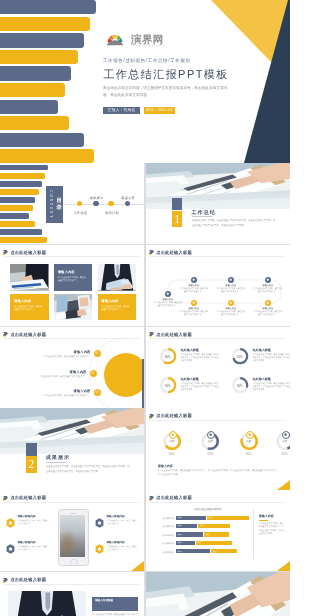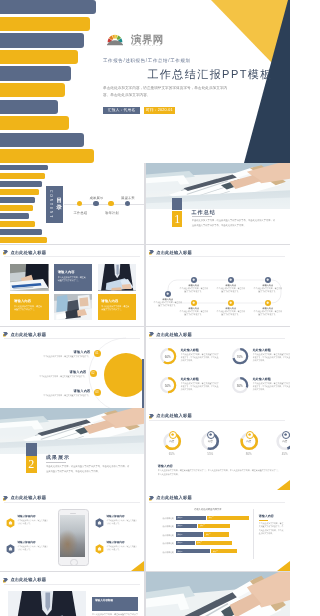--- a/index.html
+++ b/index.html
@@ -17,21 +17,21 @@
   .cover-shapes{position:absolute;inset:0;}
   .logo-wrap{position:absolute;left:107px;top:32px;width:70px;height:18px;}
   .logo-txt{position:absolute;left:24px;top:1.5px;font-size:10.5px;color:#8f8f8f;
             letter-spacing:.4px;font-weight:700;line-height:11px;}
   .logo-sub{position:absolute;left:25px;top:12.1px;font-size:2.5px;color:#b0b0b0;
             letter-spacing:1.05px;line-height:3px;}
   .logo-fan{position:absolute;left:0;top:-0.5px;}
   .cv-eyebrow{position:absolute;left:103px;top:58.3px;font-size:4.45px;color:#5a6a88;
             letter-spacing:.68px;line-height:5px;}
   .cv-title{position:absolute;left:103.4px;top:67.8px;font-size:11px;color:#3c4a61;
-            letter-spacing:1.45px;line-height:12px;white-space:nowrap;margin-left:44px;}
+            letter-spacing:1.45px;line-height:12px;white-space:nowrap;}
   .cv-desc{position:absolute;left:103px;top:85.3px;width:131px;font-size:3.6px;color:#7d7d7d;
             line-height:6.25px;letter-spacing:.06px;}
   .cv-badges{position:absolute;left:102.9px;top:106.5px;display:flex;gap:3.6px;}
   .cv-badge{font-size:3.7px;color:#fff;height:7.2px;display:flex;align-items:center;
             letter-spacing:.25px;line-height:4px;}
   .cv-badge.b1{width:37.5px;justify-content:center;}
   .cv-badge.b2{width:30.7px;justify-content:center;}
   .bg-navy{background:#5a6a88;}
   .bg-yel{background:#f0b418;}
   .hdr{position:absolute;left:3.3px;top:4.6px;display:flex;align-items:center;gap:1.9px;}

